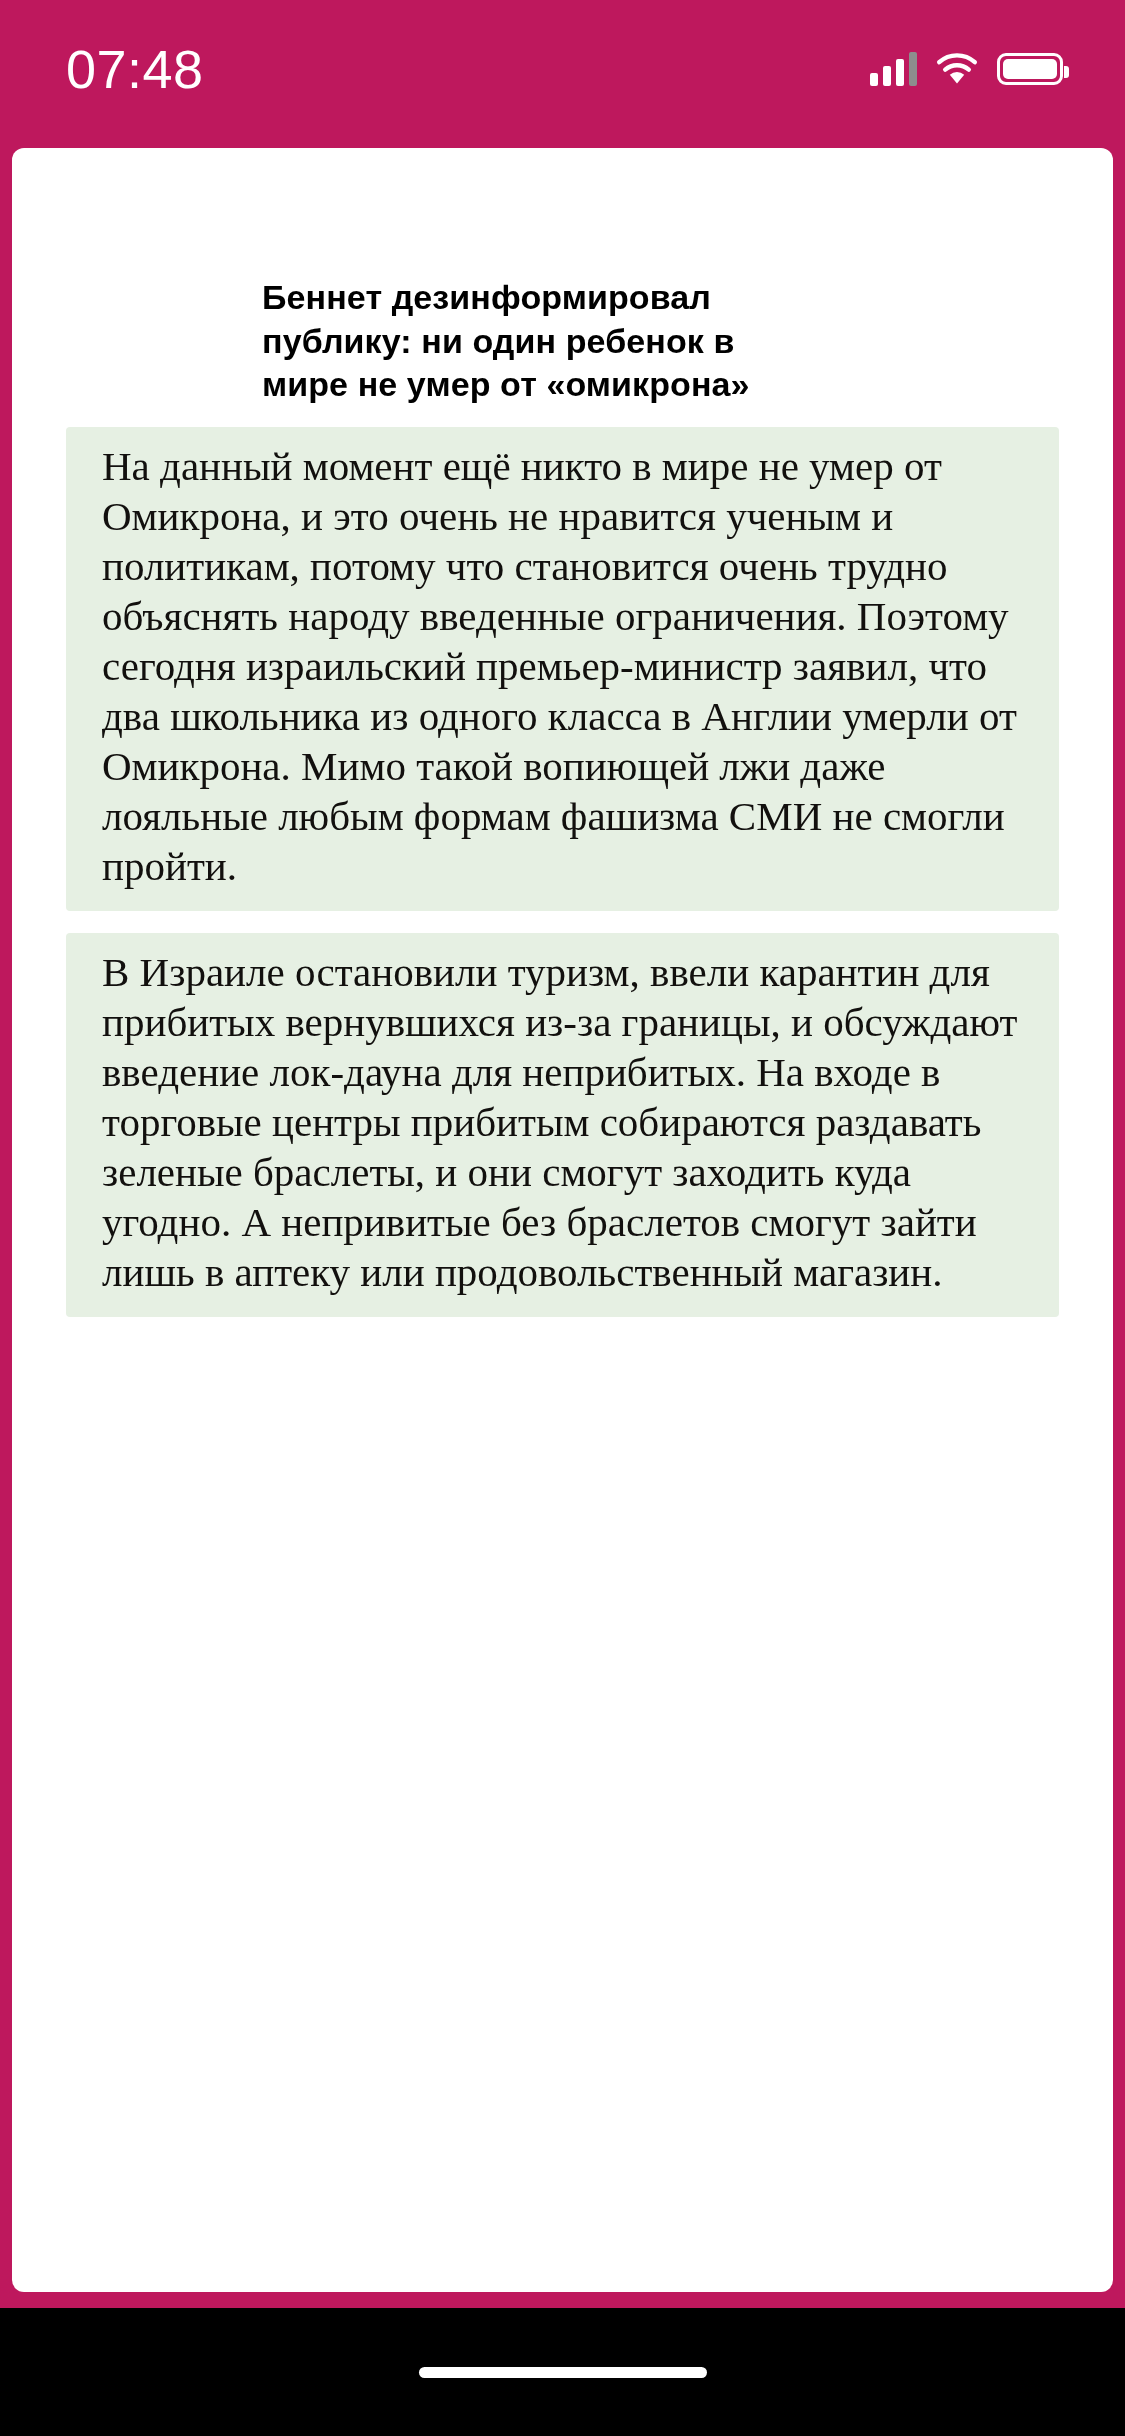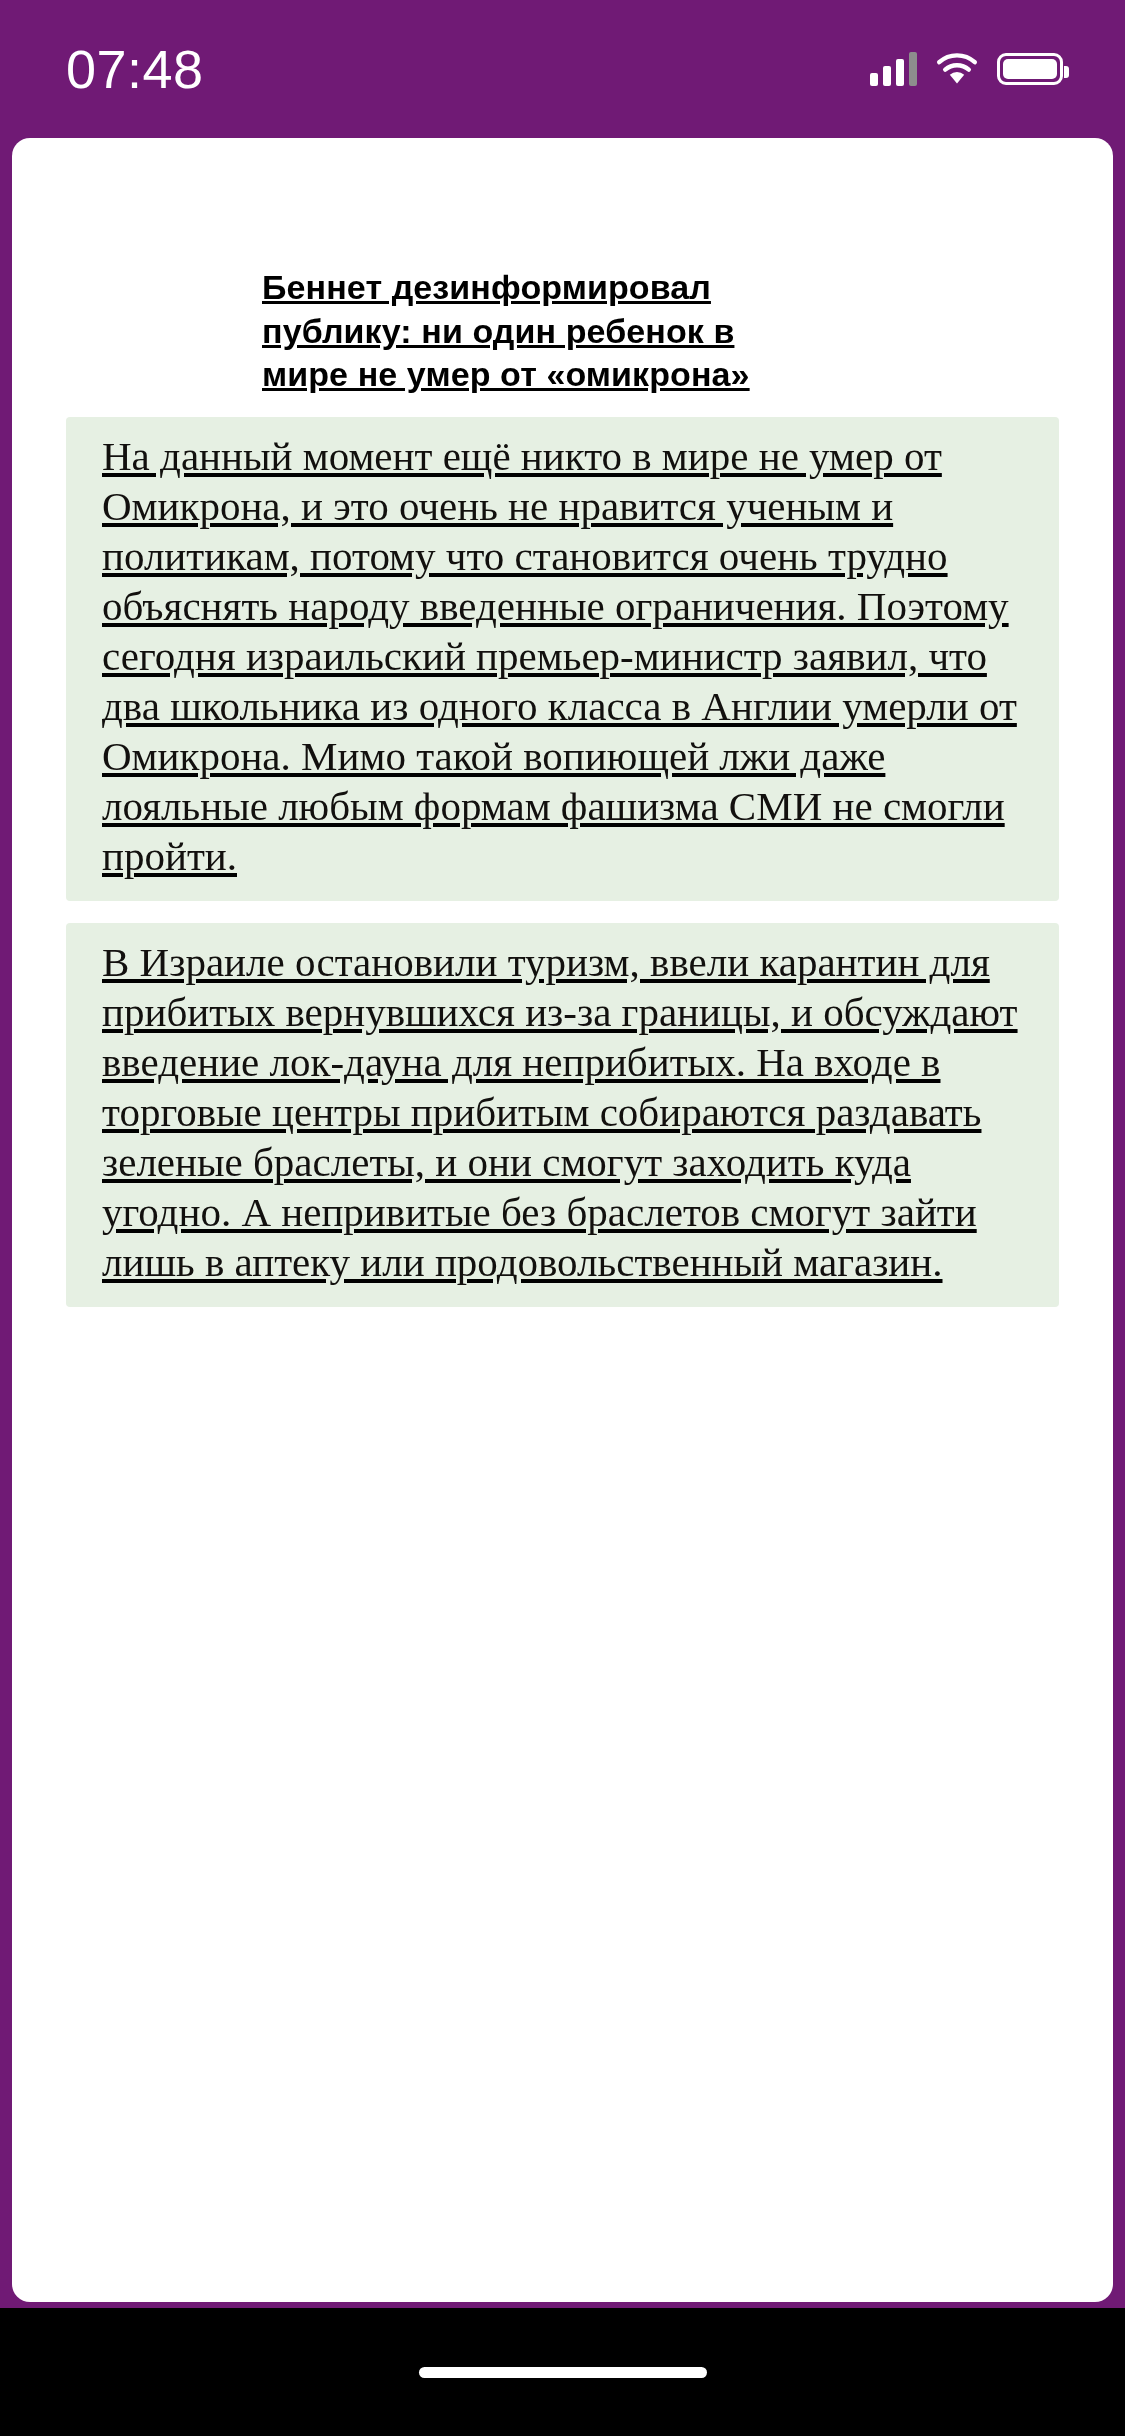--- a/index.html
+++ b/index.html
@@ -7,21 +7,21 @@
     width: 1125px;
     height: 2436px;
     background: #000000;
     font-family: "Liberation Sans", sans-serif;
     overflow: hidden;
   }
   .phone {
     position: relative;
     width: 1125px;
     height: 2436px;
-    background: #701a75;
+    background: #be185d;
     display: flex;
     flex-direction: column;
   }
 
   
   .status-bar {
     position: relative;
     height: 132px;
     flex: 0 0 132px;
     display: flex;
@@ -89,26 +89,25 @@
     display: block;
     width: 100%;
     height: 100%;
     background: #ffffff;
     border-radius: 5px;
   }
 
   
   .sheet {
     flex: 1 1 auto;
-    margin: 6px 12px;
-    background: #ffffff;
-    border-radius: 18px;
+    margin: 16px 12px;
+    background: #ffffff;
+    border-radius: 12px;
     overflow: hidden;
     position: relative;
-    text-decoration: underline;
   }
 
   .article {
     padding: 0 54px;
   }
 
   .headline {
     margin: 128px 0 0 196px;
     font-family: "Liberation Sans", sans-serif;
     font-weight: bold;

